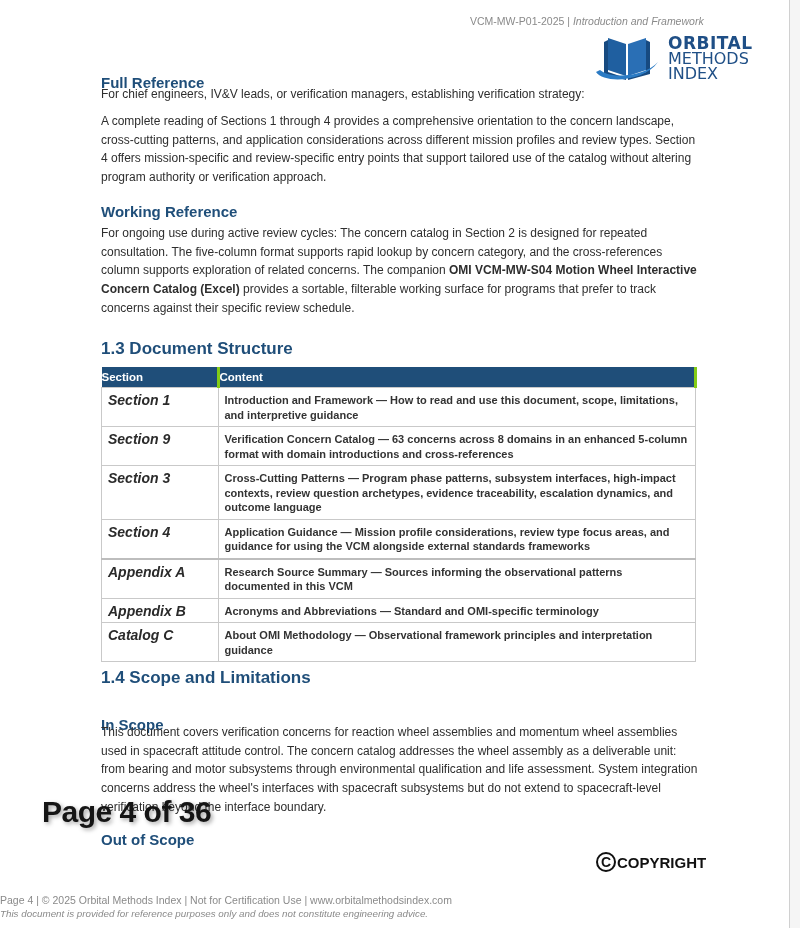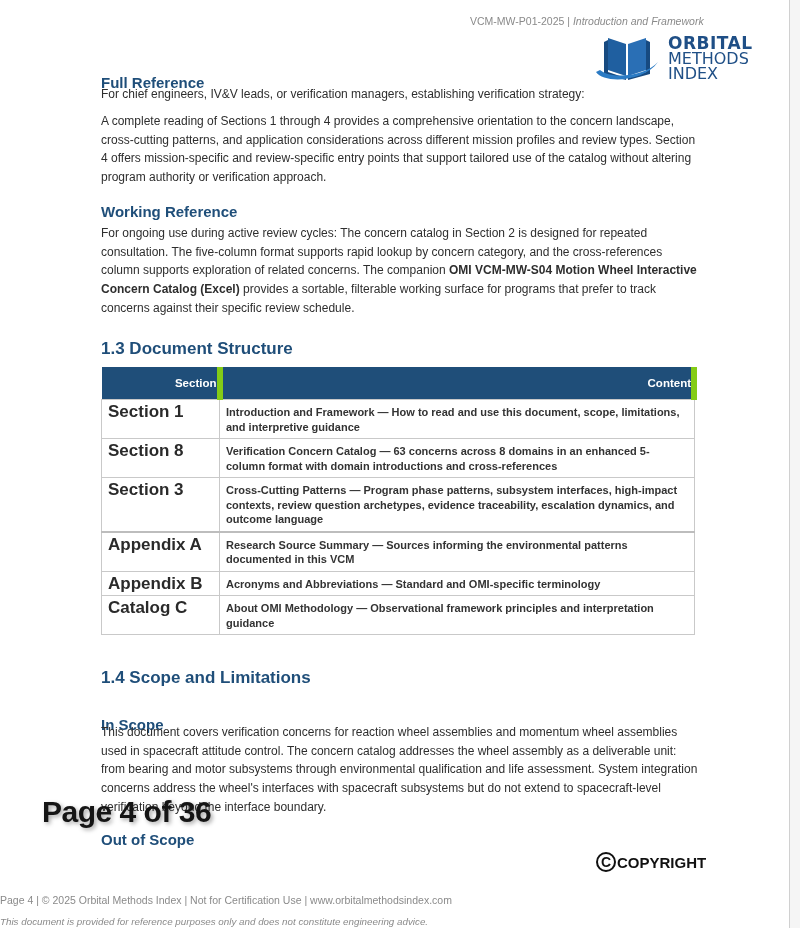--- a/index.html
+++ b/index.html
@@ -40,28 +40,28 @@
   p {
     margin: 0; font-size: 12px; line-height: 18.7px; color: #2e2e2e;
   }
   .abs { position: absolute; left: 0; width: 597px; }
 
   table.struct {
     border-collapse: collapse; width: 596px; font-size: 11px;
   }
   table.struct th {
     background: #1f4e79; color: #ffffff; font-weight: bold; font-size: 11.5px;
-    height: 32px; padding: 0; text-align: right;
-    border-right: 6px solid #84cc16;
+    height: 20px; padding: 0; text-align: left;
+    border-right: 3px solid #84cc16;
   }
   table.struct td {
     border: 1px solid #c9c9c9; vertical-align: top;
     padding: 5px 6px 4px 6px; line-height: 14.5px; color: #333; font-weight: bold;
   }
-  table.struct td.sec { width: 103px; font-weight: bold; color: #2a2a2a; font-size: 17px; }
+  table.struct td.sec { width: 103px; font-weight: bold; color: #2a2a2a; font-size: 14px; font-style: italic; }
   table.struct tr.thick td { border-top: 2px solid #bdbdbd; }
 
   .page-watermark {
     position: absolute; left: 42px; top: 795px;
     font-size: 30px; font-weight: bold; color: #151515;
     letter-spacing: -0.5px;
     text-shadow: 2px 2px 4px rgba(0,0,0,0.35);
     font-family: "Liberation Sans", sans-serif;
   }
   .copyright {
@@ -70,21 +70,21 @@
   }
   .copyright .c-circle {
     width: 20px; height: 20px; border: 2px solid #111; border-radius: 50%;
     display: inline-flex; align-items: center; justify-content: center;
     font-size: 14px; font-weight: bold; margin-right: 1px; box-sizing: border-box;
   }
   .footer {
     position: absolute; left: 0; width: 800px; top: 894px; text-align: left;
     color: #8a8a8a; font-size: 10.5px; line-height: 13px;
   }
-  .footer .disclaimer { font-style: italic; font-size: 9.8px; margin-top: 8px; }
+  .footer .disclaimer { font-style: italic; font-size: 9.8px; }
 </style>
 </head>
 <body>
 
 <div class="right-strip"></div>
 
 <div class="running-header">
   <span>VCM-MW-P01-2025</span><span> | </span><i>Introduction and Framework</i>
 </div>
 
@@ -121,30 +121,34 @@
           <th style="width:115px;">Section</th>
           <th>Content</th>
         </tr>
       </thead>
       <tbody>
         <tr>
           <td class="sec">Section 1</td>
           <td>Introduction and Framework — How to read and use this document, scope, limitations, and interpretive guidance</td>
         </tr>
         <tr>
-          <td class="sec">Section 8</td>
+          <td class="sec">Section 9</td>
           <td>Verification Concern Catalog — 63 concerns across 8 domains in an enhanced 5-column format with domain introductions and cross-references</td>
         </tr>
         <tr>
           <td class="sec">Section 3</td>
           <td>Cross-Cutting Patterns — Program phase patterns, subsystem interfaces, high-impact contexts, review question archetypes, evidence traceability, escalation dynamics, and outcome language</td>
         </tr>
+        <tr>
+          <td class="sec">Section 4</td>
+          <td>Application Guidance — Mission profile considerations, review type focus areas, and guidance for using the VCM alongside external standards frameworks</td>
+        </tr>
         <tr class="thick">
           <td class="sec">Appendix A</td>
-          <td>Research Source Summary — Sources informing the environmental patterns documented in this VCM</td>
+          <td>Research Source Summary — Sources informing the observational patterns documented in this VCM</td>
         </tr>
         <tr>
           <td class="sec">Appendix B</td>
           <td>Acronyms and Abbreviations — Standard and OMI-specific terminology</td>
         </tr>
         <tr>
           <td class="sec">Catalog C</td>
           <td>About OMI Methodology — Observational framework principles and interpretation guidance</td>
         </tr>
       </tbody>

